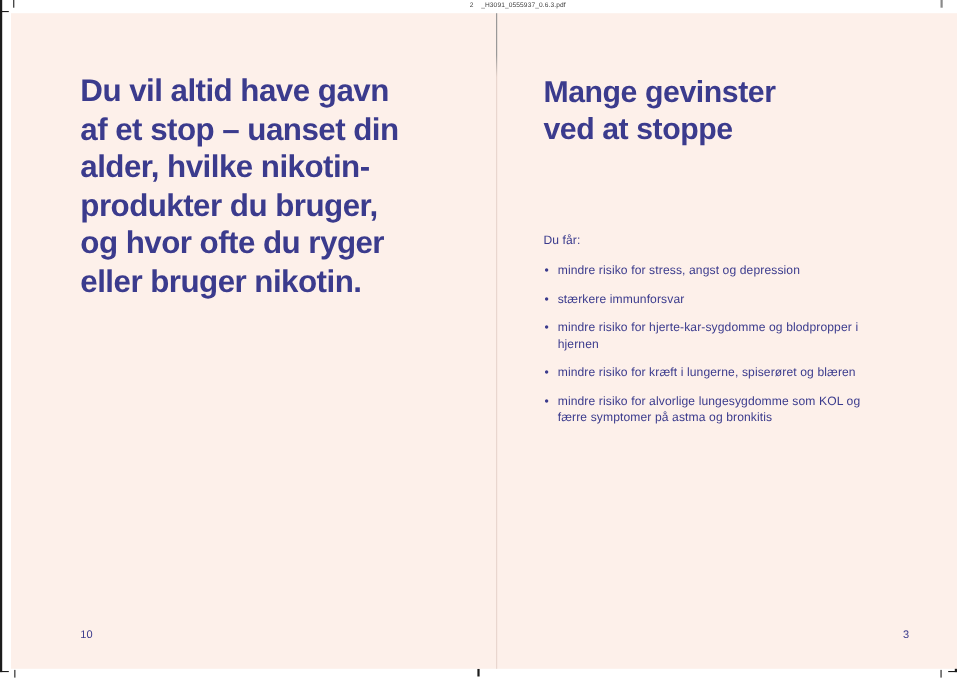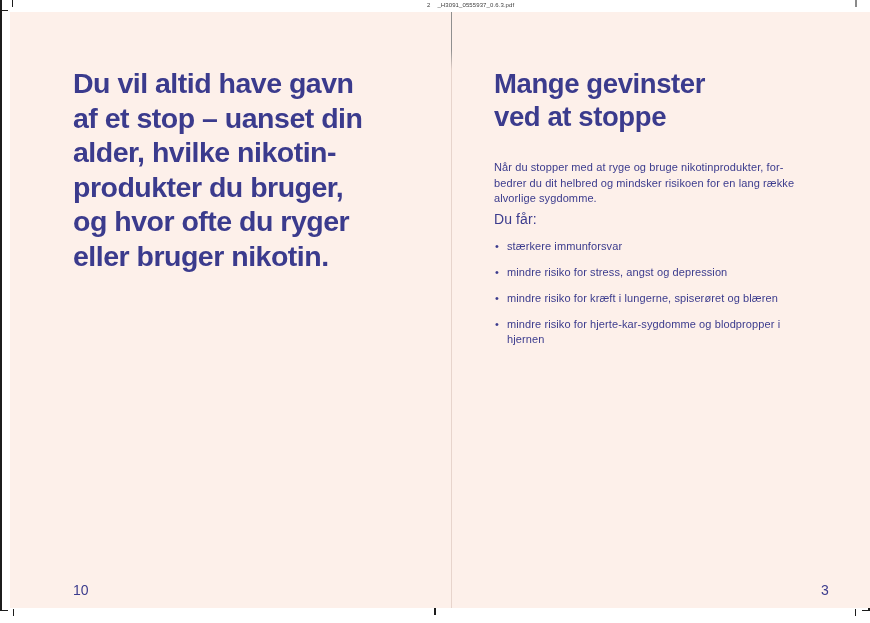--- a/index.html
+++ b/index.html
@@ -98,21 +98,21 @@
     font-size: 11px;
     line-height: 15.5px;
     letter-spacing: 0.1px;
     white-space: pre-line;
   }
   .list-intro {
     position: absolute;
     left: 42px;
     top: 200px;
     margin: 0;
-    font-size: 14px;
+    font-size: 11px;
     line-height: 15px;
     letter-spacing: 0.1px;
   }
   .benefits {
     position: absolute;
     left: 42px;
     top: 227px;
     width: 350px;
     margin: 0;
     padding: 0;
@@ -128,23 +128,22 @@
     white-space: pre-line;
   }
   .benefits li::before {
     content: "\2022";
     position: absolute;
     left: 1px;
     top: 0;
   }
   .page-num {
     position: absolute;
-    font-size: 14px;
+    font-size: 10px;
     line-height: 12px;
-    margin-top: 12px;
   }
   .page-num.left  { left: 47px;  top: 560px; }
   .page-num.right { left: 369px; top: 560px; }
 </style>
 </head>
 <body>
 
 <div class="canvas">
 
   <div class="mark m-left-vline"></div>
@@ -175,31 +174,30 @@
 eller bruger nikotin.</h1>
       <div class="page-num left indigo">10</div>
     </div>
 
     <div class="seam"></div>
 
     <div class="page page-right">
       <h2 class="headline-right indigo">Mange gevinster
 ved at stoppe</h2>
 
-      <p class="intro indigo">Når du stopper med at ryge og bruge nikotinprodukter, for-
-bedrer du dit helbred og mindsker risikoen for en lang række
-alvorlige sygdomme.</p>
 
       <p class="list-intro indigo">Du får:</p>
 
       <ul class="benefits indigo">
+        <li>mindre risiko for stress, angst og depression</li>
         <li>stærkere immunforsvar</li>
-        <li>mindre risiko for stress, angst og depression</li>
-        <li>mindre risiko for kræft i lungerne, spiserøret og blæren</li>
         <li>mindre risiko for hjerte-kar-sygdomme og blodpropper i
 hjernen</li>
+        <li>mindre risiko for kræft i lungerne, spiserøret og blæren</li>
+        <li>mindre risiko for alvorlige lungesygdomme som KOL og
+færre symptomer på astma og bronkitis</li>
       </ul>
 
       <div class="page-num right indigo">3</div>
     </div>
 
   </div>
 </div>
 
 </body></html>

